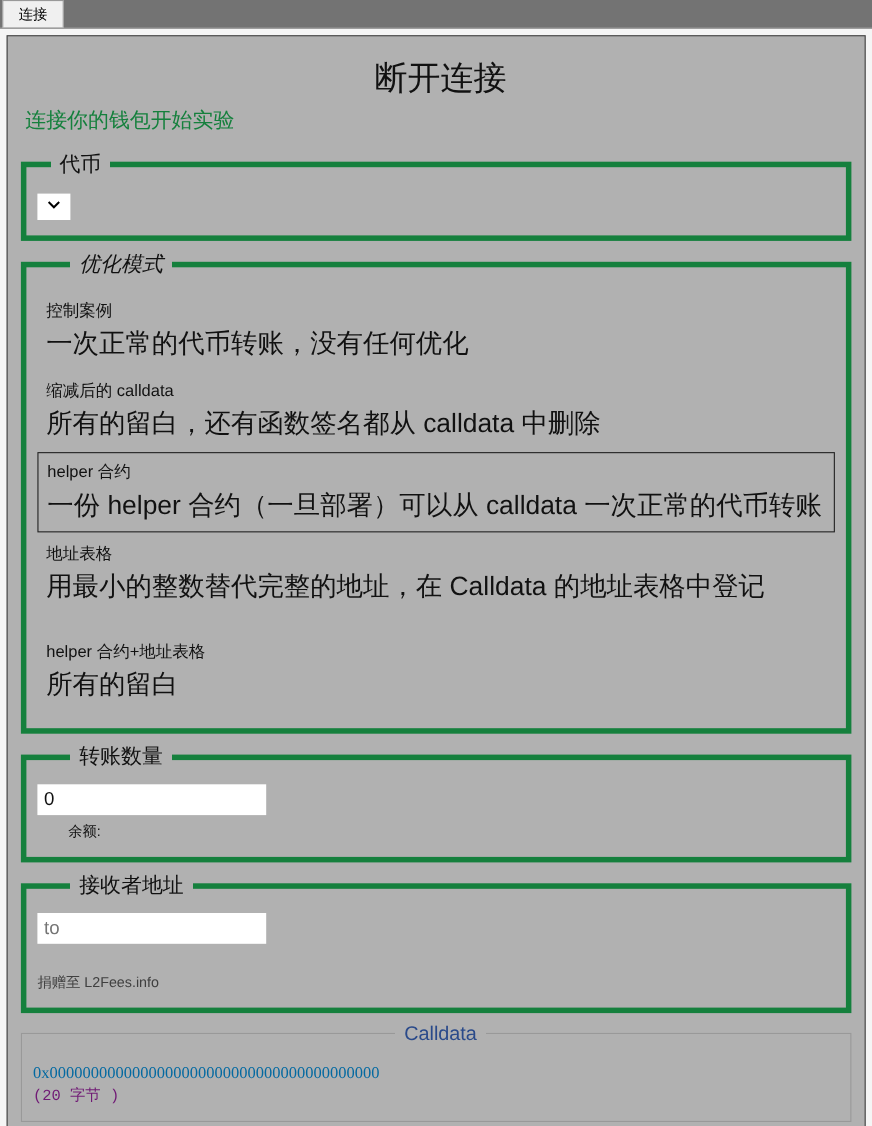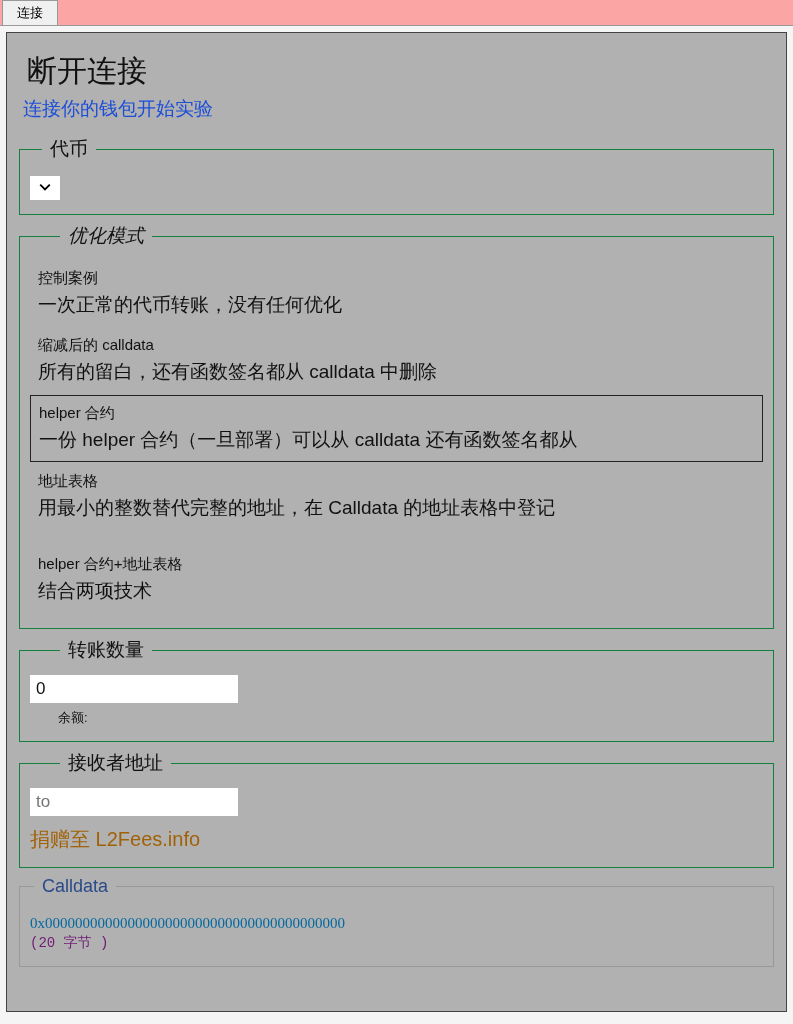--- a/index.html
+++ b/index.html
@@ -4,21 +4,21 @@
   <style>
     * { box-sizing: border-box; margin: 0; padding: 0; }
     body {
       font-family: "Segoe UI", Arial, sans-serif;
       background: #f5f5f5;
       width: 793px;
       height: 1024px;
       overflow: hidden;
     }
     .tab-bar {
-      background: #fca5a5;
+      background: #737373;
       border-bottom: 1px solid #999;
       height: 26px;
       display: flex;
       align-items: flex-end;
     }
     .tab {
       border: 1px solid #999;
       border-bottom: none;
       padding: 3px 14px;
       background: #f0f0f0;
@@ -36,28 +36,29 @@
       min-height: 980px;
     }
     .overlay-inner {
       position: relative;
     }
     h1.disconnect {
       font-size: 30px;
       font-weight: 400;
       color: #111;
       padding: 10px 0 4px 8px;
+      text-align: center;
     }
     .subtitle {
       font-size: 19px;
-      color: #1d4ed8;
+      color: #15803d;
       padding: 0 0 8px 4px;
     }
     fieldset {
-      border: 1px solid #15803d;
+      border: 5px solid #15803d;
       margin: 6px 0 8px 0;
       padding: 10px 10px 14px 10px;
       position: relative;
     }
     legend {
       font-size: 19px;
       color: #111;
       padding: 0 8px;
       margin-left: 12px;
     }
@@ -88,50 +89,51 @@
     }
     .opt-item.selected {
       border: 1px solid #222;
     }
     .opt-title {
       font-size: 15px;
       color: #111;
       margin-bottom: 4px;
     }
     .opt-desc {
-      font-size: 19px;
+      font-size: 24px;
       color: #111;
     }
     .amount-input, .to-input {
       width: 208px;
       height: 28px;
       background: #fff;
       border: none;
       padding: 3px 6px;
       font-size: 17px;
       color: #111;
       margin: 2px 0 6px 0;
     }
     .balance {
       font-size: 13px;
       color: #111;
       margin-left: 28px;
     }
     .donate {
-      font-size: 20px;
-      color: #a16207;
-      margin-top: 4px;
+      font-size: 13px;
+      color: #404040;
+      margin-top: 20px;
     }
     fieldset.calldata {
       border: 1px solid #999;
     }
     fieldset.calldata legend {
       color: #2a4a8a;
       font-size: 18px;
       margin-left: 4px;
+      text-align: center;
     }
     .hex-line {
       font-family: Liberation Serif, serif;
       font-size: 15px;
       color: #0369a1;
       margin-top: 8px;
       word-break: break-all;
     }
     .bytes-line {
       font-family: Liberation Mono, monospace;
@@ -174,31 +176,31 @@
           <div class="opt-desc">一次正常的代币转账，没有任何优化</div>
         </div>
 
         <div class="opt-item">
           <div class="opt-title">缩减后的 calldata</div>
           <div class="opt-desc">所有的留白，还有函数签名都从 calldata 中删除</div>
         </div>
 
         <div class="opt-item selected">
           <div class="opt-title">helper 合约</div>
-          <div class="opt-desc">一份 helper 合约（一旦部署）可以从 calldata 还有函数签名都从</div>
+          <div class="opt-desc">一份 helper 合约（一旦部署）可以从 calldata 一次正常的代币转账</div>
         </div>
 
         <div class="opt-item">
           <div class="opt-title">地址表格</div>
           <div class="opt-desc">用最小的整数替代完整的地址，在 Calldata 的地址表格中登记</div>
         </div>
 
         <div class="opt-item" style="margin-top:18px">
           <div class="opt-title">helper 合约+地址表格</div>
-          <div class="opt-desc">结合两项技术</div>
+          <div class="opt-desc">所有的留白</div>
         </div>
       </fieldset>
 
       <fieldset class="amount">
         <legend>转账数量</legend>
         <input class="amount-input" value="0" style="">
         <div class="balance">余额:</div>
       </fieldset>
 
       <fieldset class="recipient">

